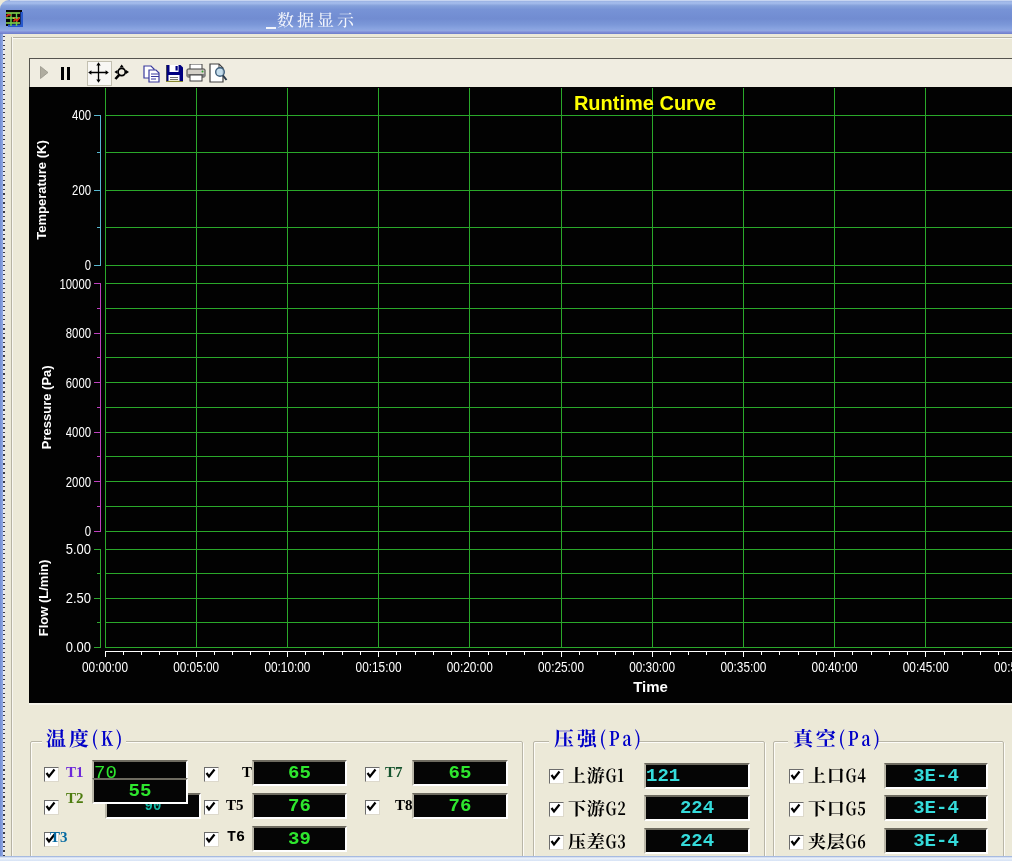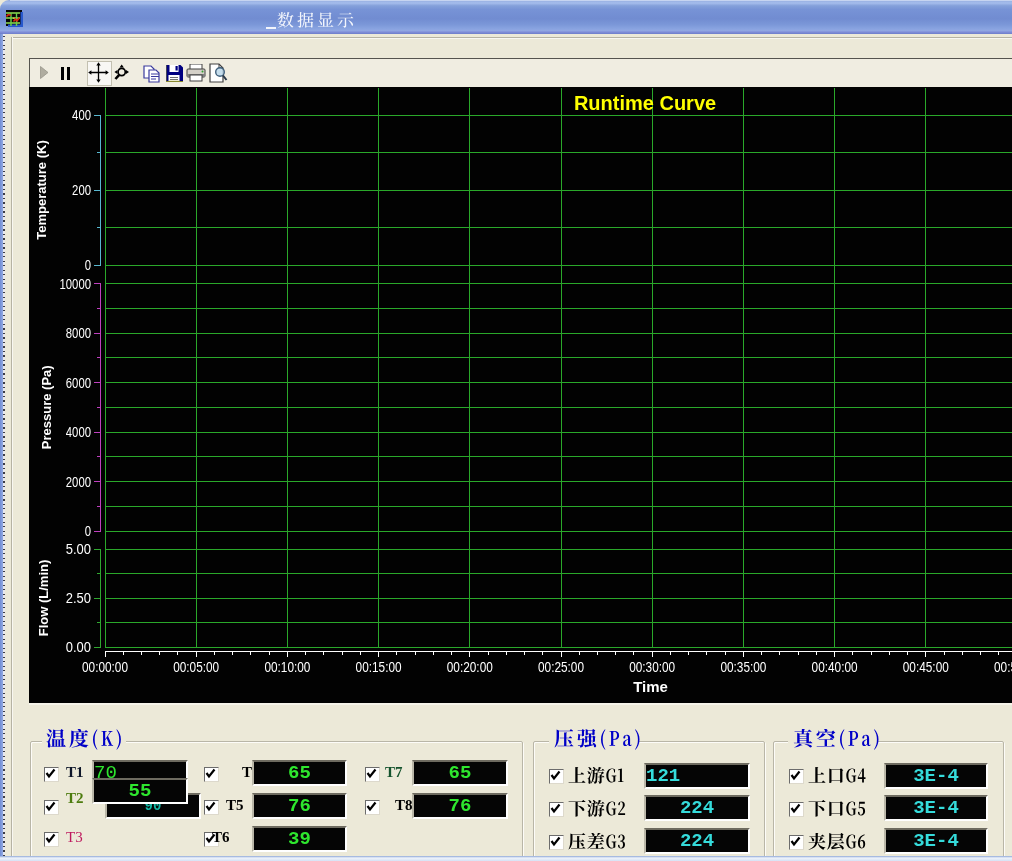--- a/index.html
+++ b/index.html
@@ -129,56 +129,56 @@
     <path d="M13.4 -6.3 13.2 -6.2C14.1 -5.3 15.1 -3.8 15.5 -2.4C17.7 -1.0 19.4 -5.4 13.4 -6.3ZM16.1 -9.7 14.9 -8.1H12.4V-12.6C12.9 -12.7 13.1 -12.9 13.1 -13.2L10.1 -13.4V-8.1H5.6L5.8 -7.5H10.1V-0.1H3.3L3.5 0.5H18.9C19.2 0.5 19.4 0.4 19.5 0.2C18.6 -0.6 17.2 -1.9 17.2 -1.9L15.9 -0.1H12.4V-7.5H17.6C17.9 -7.5 18.1 -7.6 18.2 -7.8C17.4 -8.6 16.1 -9.7 16.1 -9.7ZM16.9 -16.7 15.6 -15.0H5.4L2.6 -16.2V-10.0C2.6 -6.2 2.5 -1.9 0.6 1.5L0.8 1.7C4.8 -1.5 5.0 -6.4 5.0 -10.0V-14.5H18.6C18.9 -14.5 19.2 -14.6 19.2 -14.8C18.3 -15.6 16.9 -16.7 16.9 -16.7Z M26.6 -11.1 24.2 -12.1C24.2 -10.8 24.1 -8.4 23.9 -6.9C23.7 -6.8 23.4 -6.7 23.2 -6.5L25.1 -5.4L25.9 -6.2H28.1C27.9 -3.0 27.7 -1.1 27.2 -0.7C27.0 -0.5 26.9 -0.5 26.5 -0.5C26.1 -0.5 24.7 -0.6 23.9 -0.7L23.9 -0.4C24.7 -0.2 25.5 0.0 25.8 0.3C26.1 0.6 26.2 1.1 26.2 1.7C27.3 1.7 28.1 1.5 28.6 1.0C29.6 0.3 29.9 -1.9 30.1 -5.9C30.5 -6.0 30.8 -6.1 30.9 -6.2L29.0 -7.9L27.9 -6.8H25.8C25.9 -7.9 26.0 -9.4 26.1 -10.5H27.9V-9.6H28.3C28.9 -9.6 30.0 -10.0 30.0 -10.1V-14.6C30.4 -14.7 30.7 -14.9 30.9 -15.1L28.7 -16.7L27.7 -15.6H23.6L23.8 -15.0H27.9V-11.1ZM35.0 -8.6V-5.1H33.2V-8.6ZM33.8 -11.1V-11.6H35.0V-9.2H33.3L31.2 -10.0V-3.2H31.5C32.4 -3.2 33.2 -3.7 33.2 -3.8V-4.5H35.0V-1.1C32.9 -1.0 31.1 -0.9 30.0 -0.9L31.3 1.6C31.5 1.6 31.7 1.5 31.8 1.2C35.3 0.4 37.8 -0.3 39.6 -0.9C39.9 -0.2 40.0 0.5 40.0 1.1C42.1 3.0 44.3 -1.7 38.4 -3.4L38.2 -3.3C38.6 -2.8 39.0 -2.1 39.4 -1.4L37.1 -1.3V-4.5H38.9V-3.7H39.2C39.9 -3.7 41.0 -4.1 41.0 -4.2V-8.3C41.3 -8.4 41.6 -8.6 41.7 -8.7L39.7 -10.2L38.7 -9.2H37.1V-11.6H38.4V-10.8H38.8C39.5 -10.8 40.6 -11.1 40.6 -11.3V-14.9C40.9 -15.0 41.2 -15.1 41.3 -15.3L39.2 -16.8L38.2 -15.8H33.9L31.7 -16.7V-10.5H32.0C32.8 -10.5 33.8 -10.9 33.8 -11.1ZM37.1 -8.6H38.9V-5.1H37.1ZM38.4 -15.2V-12.2H33.8V-15.2Z M48.7 -6.2C48.7 -10.0 49.2 -12.6 51.4 -16.1L51.0 -16.5C48.4 -13.5 47.0 -10.4 47.0 -6.2C47.0 -2.0 48.4 1.1 51.0 4.0L51.4 3.6C49.3 0.3 48.7 -2.4 48.7 -6.2Z M55.5 -14.2 57.0 -14.0C57.1 -11.9 57.1 -9.9 57.1 -7.9V-6.9C57.1 -4.9 57.1 -2.8 57.0 -0.8L55.5 -0.7V0.0H61.1V-0.7L59.4 -0.9L59.3 -6.0H60.1C63.7 -6.0 65.1 -8.0 65.1 -10.4C65.1 -13.2 63.7 -14.8 60.3 -14.8H55.5ZM59.3 -6.7V-7.9C59.3 -10.0 59.3 -12.0 59.4 -14.1H60.2C62.0 -14.1 63.0 -12.8 63.0 -10.5C63.0 -8.2 62.0 -6.7 60.0 -6.7Z M75.8 0.3C76.7 0.3 77.3 -0.1 77.7 -1.1L77.4 -1.3C77.1 -0.8 76.9 -0.7 76.7 -0.7C76.3 -0.7 76.1 -1.0 76.1 -1.9V-7.1C76.1 -9.9 75.2 -11.0 73.1 -11.0C70.8 -11.0 69.5 -9.9 69.3 -8.1C69.4 -7.5 69.8 -7.2 70.3 -7.2C70.8 -7.2 71.3 -7.6 71.3 -8.8L71.5 -10.2C71.8 -10.3 72.1 -10.4 72.4 -10.4C73.6 -10.4 74.0 -9.8 74.0 -7.6V-6.5L72.3 -6.0C69.9 -5.1 69.1 -4.1 69.1 -2.4C69.1 -0.7 70.0 0.3 71.4 0.3C72.6 0.3 73.2 -0.3 74.1 -1.5C74.3 -0.4 74.8 0.3 75.8 0.3ZM74.0 -2.1C73.3 -1.1 72.8 -0.9 72.4 -0.9C71.6 -0.9 71.1 -1.5 71.1 -2.7C71.1 -4.1 71.7 -5.0 72.8 -5.5C73.1 -5.7 73.6 -5.9 74.0 -6.0Z M83.9 -6.2C83.9 -2.4 83.3 0.2 81.1 3.6L81.5 4.0C84.1 1.1 85.5 -2.0 85.5 -6.2C85.5 -10.4 84.1 -13.5 81.5 -16.5L81.1 -16.1C83.2 -12.7 83.9 -10.0 83.9 -6.2Z" fill="#0000c8"></path>
   </svg>
 <svg style="position:absolute;left:793px;top:729px;" width="91" height="26" viewBox="0 -16.80 91 26">
     <path d="M9.4 -0.6 6.7 -2.4C5.6 -1.1 3.1 0.6 0.8 1.6L0.9 1.8C3.7 1.4 6.5 0.5 8.2 -0.5C8.8 -0.3 9.2 -0.4 9.4 -0.6ZM11.7 -1.9 11.7 -1.6C14.1 -0.8 15.7 0.3 16.5 1.2C18.5 2.9 22.4 -1.4 11.7 -1.9ZM17.0 -4.8 15.9 -3.3V-11.3C16.4 -11.4 16.6 -11.5 16.8 -11.7L14.3 -13.5L13.2 -12.1H10.7L11.0 -14.0H18.0C18.3 -14.0 18.5 -14.1 18.6 -14.3C17.6 -15.1 16.1 -16.2 16.1 -16.2L14.8 -14.6H11.1L11.3 -16.2C11.8 -16.3 12.0 -16.5 12.1 -16.8L8.9 -17.1L8.8 -14.6H1.5L1.7 -14.0H8.8L8.7 -12.1H6.8L4.2 -13.1V-3.0H0.8L1.0 -2.5H18.9C19.2 -2.5 19.4 -2.6 19.4 -2.8C18.5 -3.6 17.0 -4.8 17.0 -4.8ZM6.6 -5.4V-7.0H13.4V-5.4ZM6.6 -4.8H13.4V-3.0H6.6ZM6.6 -7.6V-9.2H13.4V-7.6ZM6.6 -9.8V-11.6H13.4V-9.8Z M31.7 -10.8C32.3 -10.8 32.6 -10.9 32.7 -11.2L29.6 -12.8C28.7 -11.2 26.4 -8.5 24.2 -7.1L24.3 -6.9C27.2 -7.7 30.0 -9.3 31.7 -10.8ZM25.9 -15.3 25.6 -15.3C25.7 -14.0 25.1 -12.9 24.4 -12.5C23.7 -12.2 23.3 -11.6 23.5 -10.9C23.8 -10.1 24.7 -9.9 25.4 -10.4C26.2 -10.8 26.7 -11.9 26.4 -13.4H38.9C38.8 -12.8 38.6 -12.0 38.5 -11.3C37.4 -11.8 35.9 -12.1 34.0 -12.3L33.9 -12.1C35.8 -11.0 38.3 -9.0 39.5 -7.3C41.5 -6.6 42.3 -9.3 39.1 -11.0C40.0 -11.6 40.9 -12.3 41.5 -12.9C41.9 -12.9 42.1 -13.0 42.3 -13.1L40.1 -15.3L38.7 -14.0H33.5C35.0 -14.4 35.4 -17.2 30.9 -17.1L30.8 -16.9C31.5 -16.3 32.0 -15.3 32.0 -14.3C32.2 -14.1 32.5 -14.0 32.7 -14.0H26.3C26.2 -14.4 26.1 -14.8 25.9 -15.3ZM39.6 -1.6 38.4 0.1H34.0V-6.0H39.6C39.9 -6.0 40.1 -6.1 40.1 -6.3C39.3 -7.1 38.0 -8.2 38.0 -8.2L36.8 -6.6H25.7L25.9 -6.0H31.6V0.1H23.6L23.8 0.7H41.3C41.6 0.7 41.8 0.6 41.9 0.3C41.1 -0.5 39.6 -1.6 39.6 -1.6Z M48.7 -6.2C48.7 -10.0 49.2 -12.6 51.4 -16.1L51.0 -16.5C48.4 -13.5 47.0 -10.4 47.0 -6.2C47.0 -2.0 48.4 1.1 51.0 4.0L51.4 3.6C49.3 0.3 48.7 -2.4 48.7 -6.2Z M55.5 -14.2 57.0 -14.0C57.1 -11.9 57.1 -9.9 57.1 -7.9V-6.9C57.1 -4.9 57.1 -2.8 57.0 -0.8L55.5 -0.7V0.0H61.1V-0.7L59.4 -0.9L59.3 -6.0H60.1C63.7 -6.0 65.1 -8.0 65.1 -10.4C65.1 -13.2 63.7 -14.8 60.3 -14.8H55.5ZM59.3 -6.7V-7.9C59.3 -10.0 59.3 -12.0 59.4 -14.1H60.2C62.0 -14.1 63.0 -12.8 63.0 -10.5C63.0 -8.2 62.0 -6.7 60.0 -6.7Z M75.8 0.3C76.7 0.3 77.3 -0.1 77.7 -1.1L77.4 -1.3C77.1 -0.8 76.9 -0.7 76.7 -0.7C76.3 -0.7 76.1 -1.0 76.1 -1.9V-7.1C76.1 -9.9 75.2 -11.0 73.1 -11.0C70.8 -11.0 69.5 -9.9 69.3 -8.1C69.4 -7.5 69.8 -7.2 70.3 -7.2C70.8 -7.2 71.3 -7.6 71.3 -8.8L71.5 -10.2C71.8 -10.3 72.1 -10.4 72.4 -10.4C73.6 -10.4 74.0 -9.8 74.0 -7.6V-6.5L72.3 -6.0C69.9 -5.1 69.1 -4.1 69.1 -2.4C69.1 -0.7 70.0 0.3 71.4 0.3C72.6 0.3 73.2 -0.3 74.1 -1.5C74.3 -0.4 74.8 0.3 75.8 0.3ZM74.0 -2.1C73.3 -1.1 72.8 -0.9 72.4 -0.9C71.6 -0.9 71.1 -1.5 71.1 -2.7C71.1 -4.1 71.7 -5.0 72.8 -5.5C73.1 -5.7 73.6 -5.9 74.0 -6.0Z M83.9 -6.2C83.9 -2.4 83.3 0.2 81.1 3.6L81.5 4.0C84.1 1.1 85.5 -2.0 85.5 -6.2C85.5 -10.4 84.1 -13.5 81.5 -16.5L81.1 -16.1C83.2 -12.7 83.9 -10.0 83.9 -6.2Z" fill="#0000c8"></path>
   </svg>
 <div style="position:absolute;left:44px;top:767px;width:13px;height:13px;background:#fff;border-top:1px solid #6c6c6c;border-left:1px solid #6c6c6c;border-right:1px solid #ddd9cc;border-bottom:1px solid #ddd9cc;">
     <svg width="13" height="13" viewBox="0 0 13 13" style="position:absolute;left:-1px;top:-1px">
       <path d="M2.5 6 L5 9.5 L10.5 2.5" stroke="#000" stroke-width="2.2" fill="none"></path>
     </svg>
   </div>
-<div style="position:absolute;left:66px;top:764px;font-family:'Liberation Serif',serif;font-weight:bold;font-size:15px;color:#0f172a">T1</div>
+<div style="position:absolute;left:66px;top:764px;font-family:'Liberation Serif',serif;font-weight:bold;font-size:15px;color:#6d28d9">T1</div>
 <div style="position:absolute;left:92px;top:760px;width:92px;height:22px;background:#050505;border:2px solid #fff;border-top:2px solid #6e6b60;border-left:2px solid #bab7a8;color:#2ee62e;font-family:'Liberation Mono',monospace;font-weight:normal;font-size:19px;text-align:left;line-height:23px">70</div>
 <div style="position:absolute;left:44px;top:799.5px;width:13px;height:13px;background:#fff;border-top:1px solid #6c6c6c;border-left:1px solid #6c6c6c;border-right:1px solid #ddd9cc;border-bottom:1px solid #ddd9cc;">
     <svg width="13" height="13" viewBox="0 0 13 13" style="position:absolute;left:-1px;top:-1px">
       <path d="M2.5 6 L5 9.5 L10.5 2.5" stroke="#000" stroke-width="2.2" fill="none"></path>
     </svg>
   </div>
 <div style="position:absolute;left:66px;top:790px;font-family:'Liberation Serif',serif;font-weight:bold;font-size:15px;color:#4d7c0f">T2</div>
 <div style="position:absolute;left:105px;top:792.5px;width:92px;height:22px;background:#050505;border:2px solid #fff;border-top:2px solid #6e6b60;border-left:2px solid #bab7a8;color:#14b8a6;font-family:'Liberation Mono',monospace;font-weight:bold;font-size:14px;text-align:center;line-height:23px">90</div>
 <div style="position:absolute;left:44px;top:832px;width:13px;height:13px;background:#fff;border-top:1px solid #6c6c6c;border-left:1px solid #6c6c6c;border-right:1px solid #ddd9cc;border-bottom:1px solid #ddd9cc;">
     <svg width="13" height="13" viewBox="0 0 13 13" style="position:absolute;left:-1px;top:-1px">
       <path d="M2.5 6 L5 9.5 L10.5 2.5" stroke="#000" stroke-width="2.2" fill="none"></path>
     </svg>
   </div>
-<div style="position:absolute;left:66px;top:829px;font-family:'Liberation Serif',serif;font-weight:normal;font-size:15px;color:#be185d">T3</div>
+<div style="position:absolute;left:50px;top:829px;font-family:'Liberation Serif',serif;font-weight:bold;font-size:15px;color:#0369a1">T3</div>
 <div style="position:absolute;left:92px;top:778px;width:92px;height:22px;background:#050505;border:2px solid #fff;border-top:2px solid #6e6b60;border-left:2px solid #bab7a8;color:#2ee62e;font-family:'Liberation Mono',monospace;font-weight:bold;font-size:19px;text-align:center;line-height:23px">55</div>
 <div style="position:absolute;left:204px;top:767px;width:13px;height:13px;background:#fff;border-top:1px solid #6c6c6c;border-left:1px solid #6c6c6c;border-right:1px solid #ddd9cc;border-bottom:1px solid #ddd9cc;">
     <svg width="13" height="13" viewBox="0 0 13 13" style="position:absolute;left:-1px;top:-1px">
       <path d="M2.5 6 L5 9.5 L10.5 2.5" stroke="#000" stroke-width="2.2" fill="none"></path>
     </svg>
   </div>
 <div style="position:absolute;left:242px;top:764px;font-family:'Liberation Serif',serif;font-weight:bold;font-size:15px;color:#000">T4</div>
 <div style="position:absolute;left:252px;top:760px;width:91px;height:22px;background:#050505;border:2px solid #fff;border-top:2px solid #6e6b60;border-left:2px solid #bab7a8;color:#2ee62e;font-family:'Liberation Mono',monospace;font-weight:bold;font-size:19px;text-align:center;line-height:23px">65</div>
 <div style="position:absolute;left:204px;top:799.5px;width:13px;height:13px;background:#fff;border-top:1px solid #6c6c6c;border-left:1px solid #6c6c6c;border-right:1px solid #ddd9cc;border-bottom:1px solid #ddd9cc;">
     <svg width="13" height="13" viewBox="0 0 13 13" style="position:absolute;left:-1px;top:-1px">
       <path d="M2.5 6 L5 9.5 L10.5 2.5" stroke="#000" stroke-width="2.2" fill="none"></path>
     </svg>
   </div>
 <div style="position:absolute;left:226px;top:796.5px;font-family:'Liberation Serif',serif;font-weight:bold;font-size:15px;color:#000">T5</div>
 <div style="position:absolute;left:252px;top:792.5px;width:91px;height:22px;background:#050505;border:2px solid #fff;border-top:2px solid #6e6b60;border-left:2px solid #bab7a8;color:#2ee62e;font-family:'Liberation Mono',monospace;font-weight:bold;font-size:19px;text-align:center;line-height:23px">76</div>
 <div style="position:absolute;left:204px;top:832px;width:13px;height:13px;background:#fff;border-top:1px solid #6c6c6c;border-left:1px solid #6c6c6c;border-right:1px solid #ddd9cc;border-bottom:1px solid #ddd9cc;">
     <svg width="13" height="13" viewBox="0 0 13 13" style="position:absolute;left:-1px;top:-1px">
       <path d="M2.5 6 L5 9.5 L10.5 2.5" stroke="#000" stroke-width="2.2" fill="none"></path>
     </svg>
   </div>
-<div style="position:absolute;left:212px;top:829px;font-family:Liberation Serif, serif;font-weight:bold;font-size:15px;color:#000">T6</div>
+<div style="position:absolute;left:227px;top:829px;font-family:Liberation Mono, monospace;font-weight:bold;font-size:15px;color:#000">T6</div>
 <div style="position:absolute;left:252px;top:826px;width:91px;height:22px;background:#050505;border:2px solid #fff;border-top:2px solid #6e6b60;border-left:2px solid #bab7a8;color:#2ee62e;font-family:'Liberation Mono',monospace;font-weight:bold;font-size:19px;text-align:center;line-height:23px">39</div>
 <div style="position:absolute;left:365px;top:767px;width:13px;height:13px;background:#fff;border-top:1px solid #6c6c6c;border-left:1px solid #6c6c6c;border-right:1px solid #ddd9cc;border-bottom:1px solid #ddd9cc;">
     <svg width="13" height="13" viewBox="0 0 13 13" style="position:absolute;left:-1px;top:-1px">
       <path d="M2.5 6 L5 9.5 L10.5 2.5" stroke="#000" stroke-width="2.2" fill="none"></path>
     </svg>
   </div>
 <div style="position:absolute;left:385px;top:764px;font-family:'Liberation Serif',serif;font-weight:bold;font-size:15px;color:#14532d">T7</div>
 <div style="position:absolute;left:412px;top:760px;width:92px;height:22px;background:#050505;border:2px solid #fff;border-top:2px solid #6e6b60;border-left:2px solid #bab7a8;color:#2ee62e;font-family:'Liberation Mono',monospace;font-weight:bold;font-size:19px;text-align:center;line-height:23px">65</div>
 <div style="position:absolute;left:365px;top:799.5px;width:13px;height:13px;background:#fff;border-top:1px solid #6c6c6c;border-left:1px solid #6c6c6c;border-right:1px solid #ddd9cc;border-bottom:1px solid #ddd9cc;">
     <svg width="13" height="13" viewBox="0 0 13 13" style="position:absolute;left:-1px;top:-1px">

